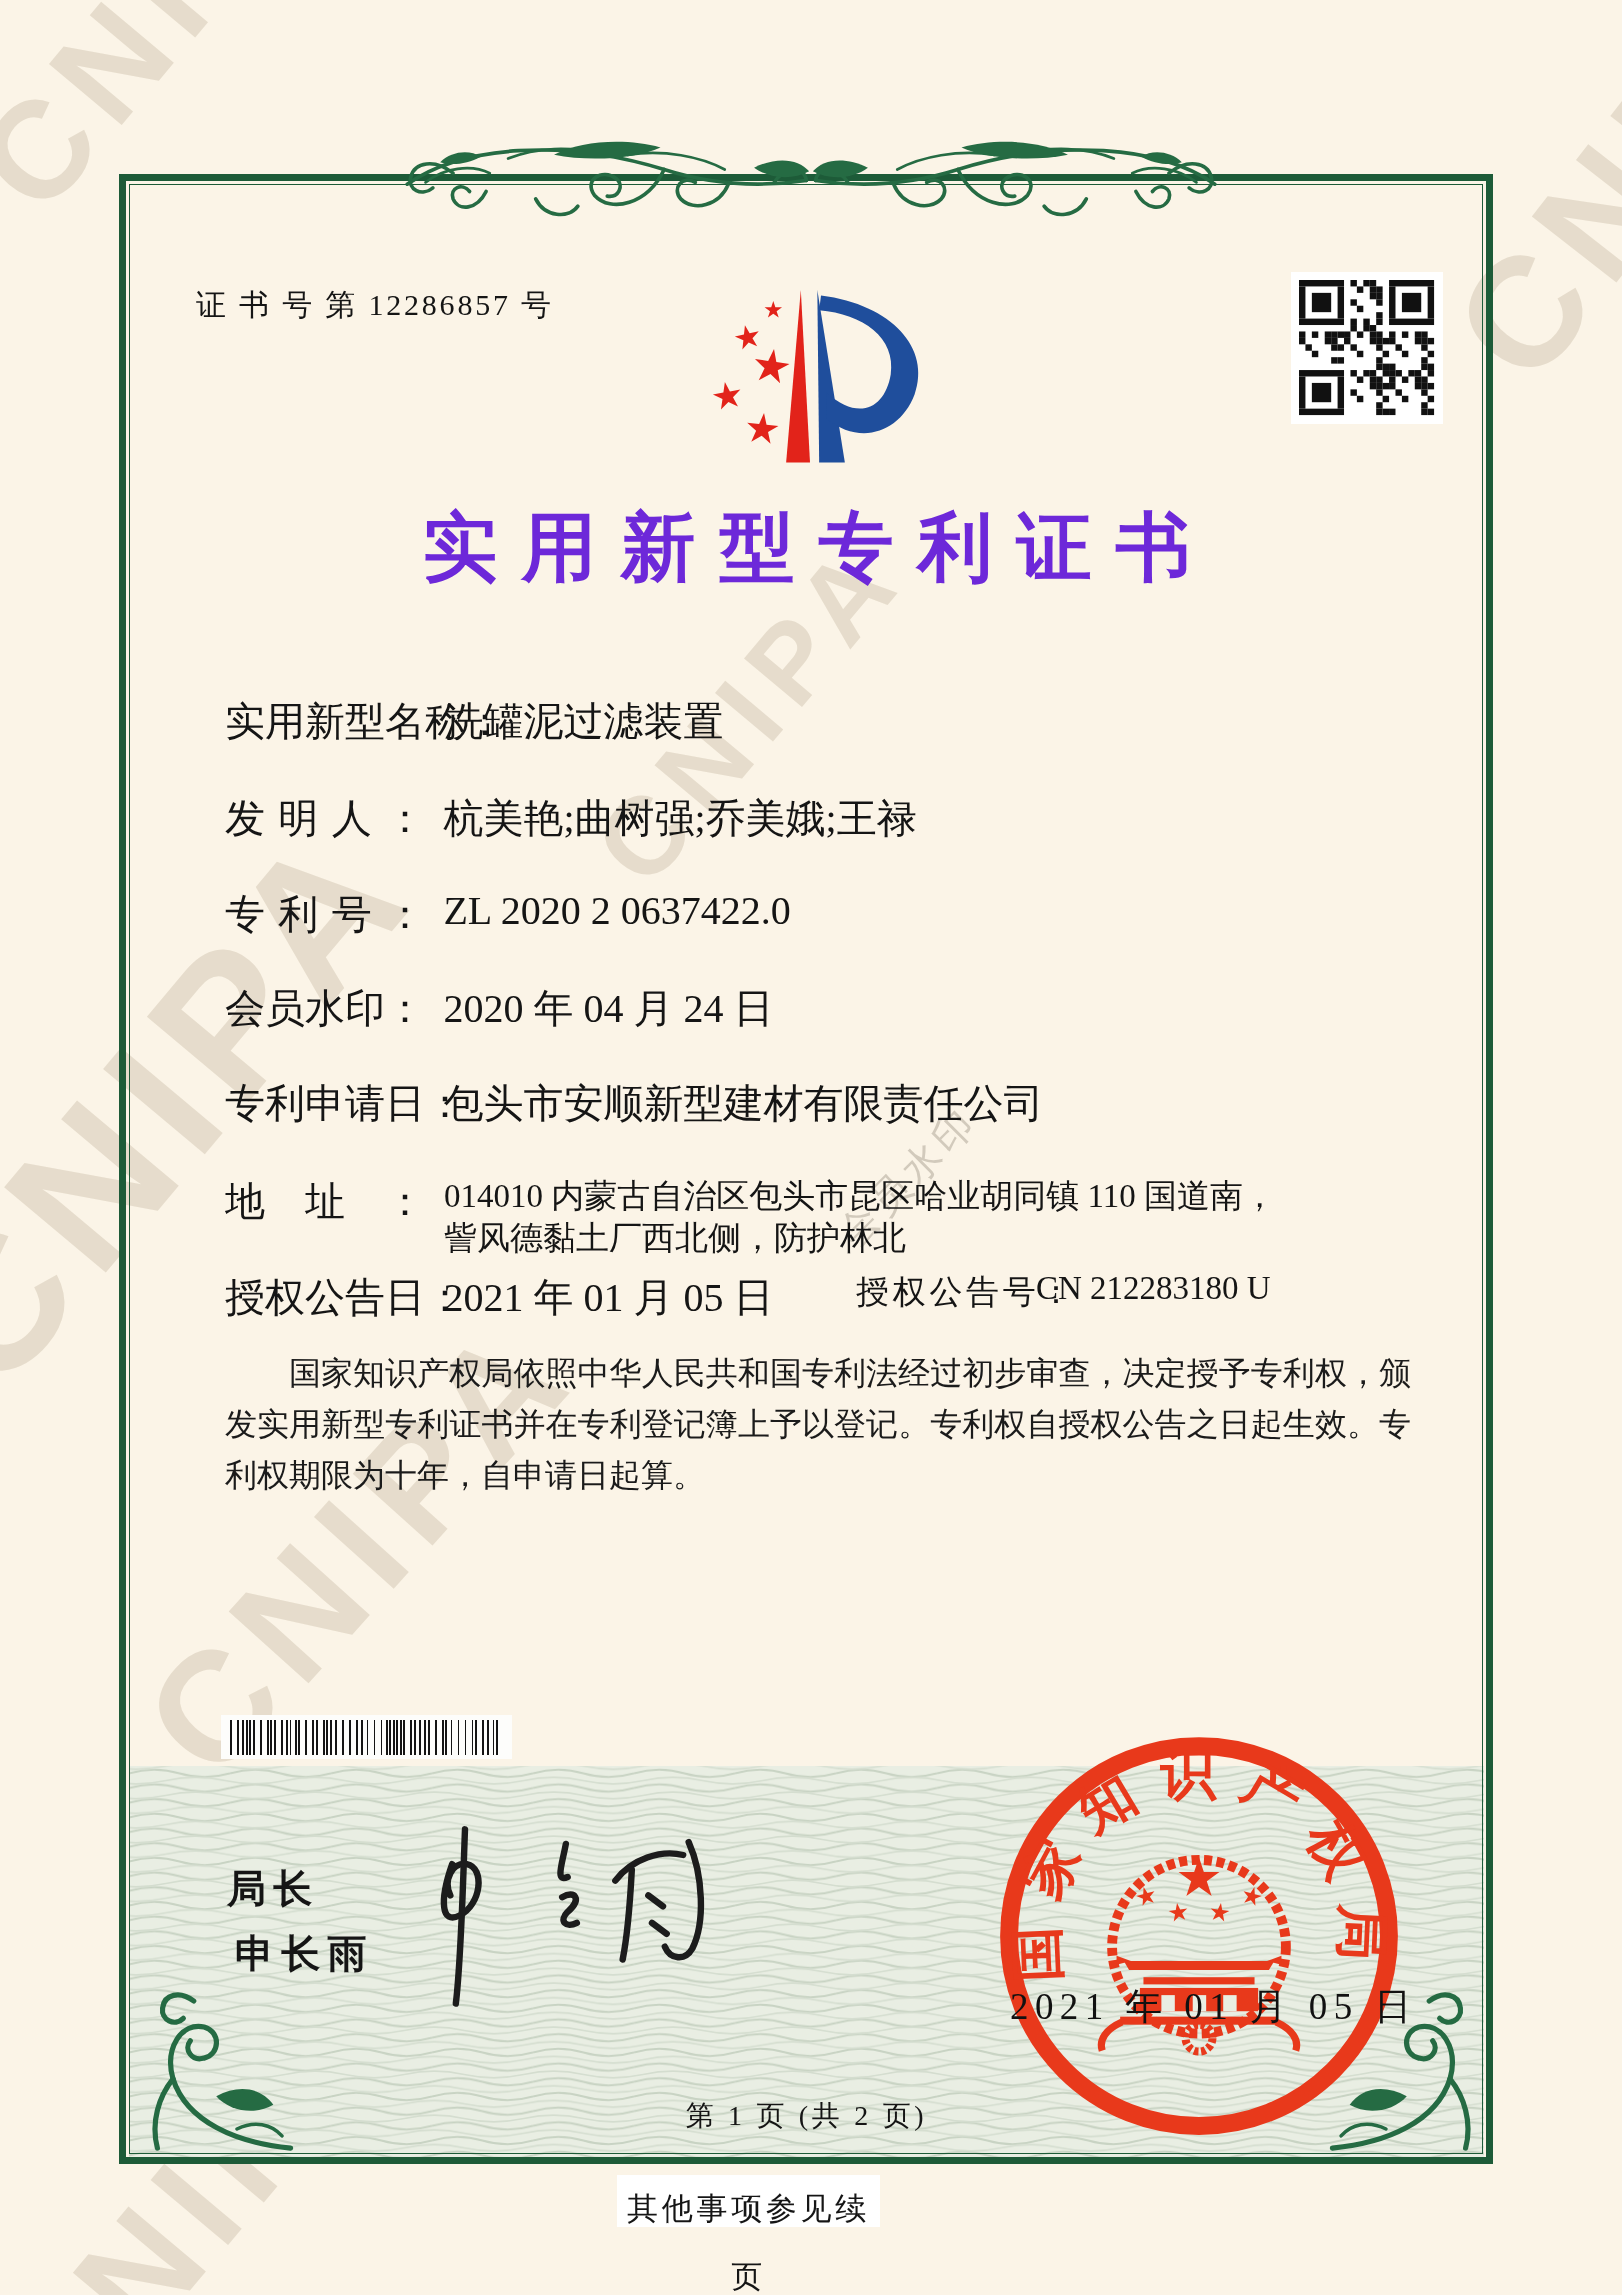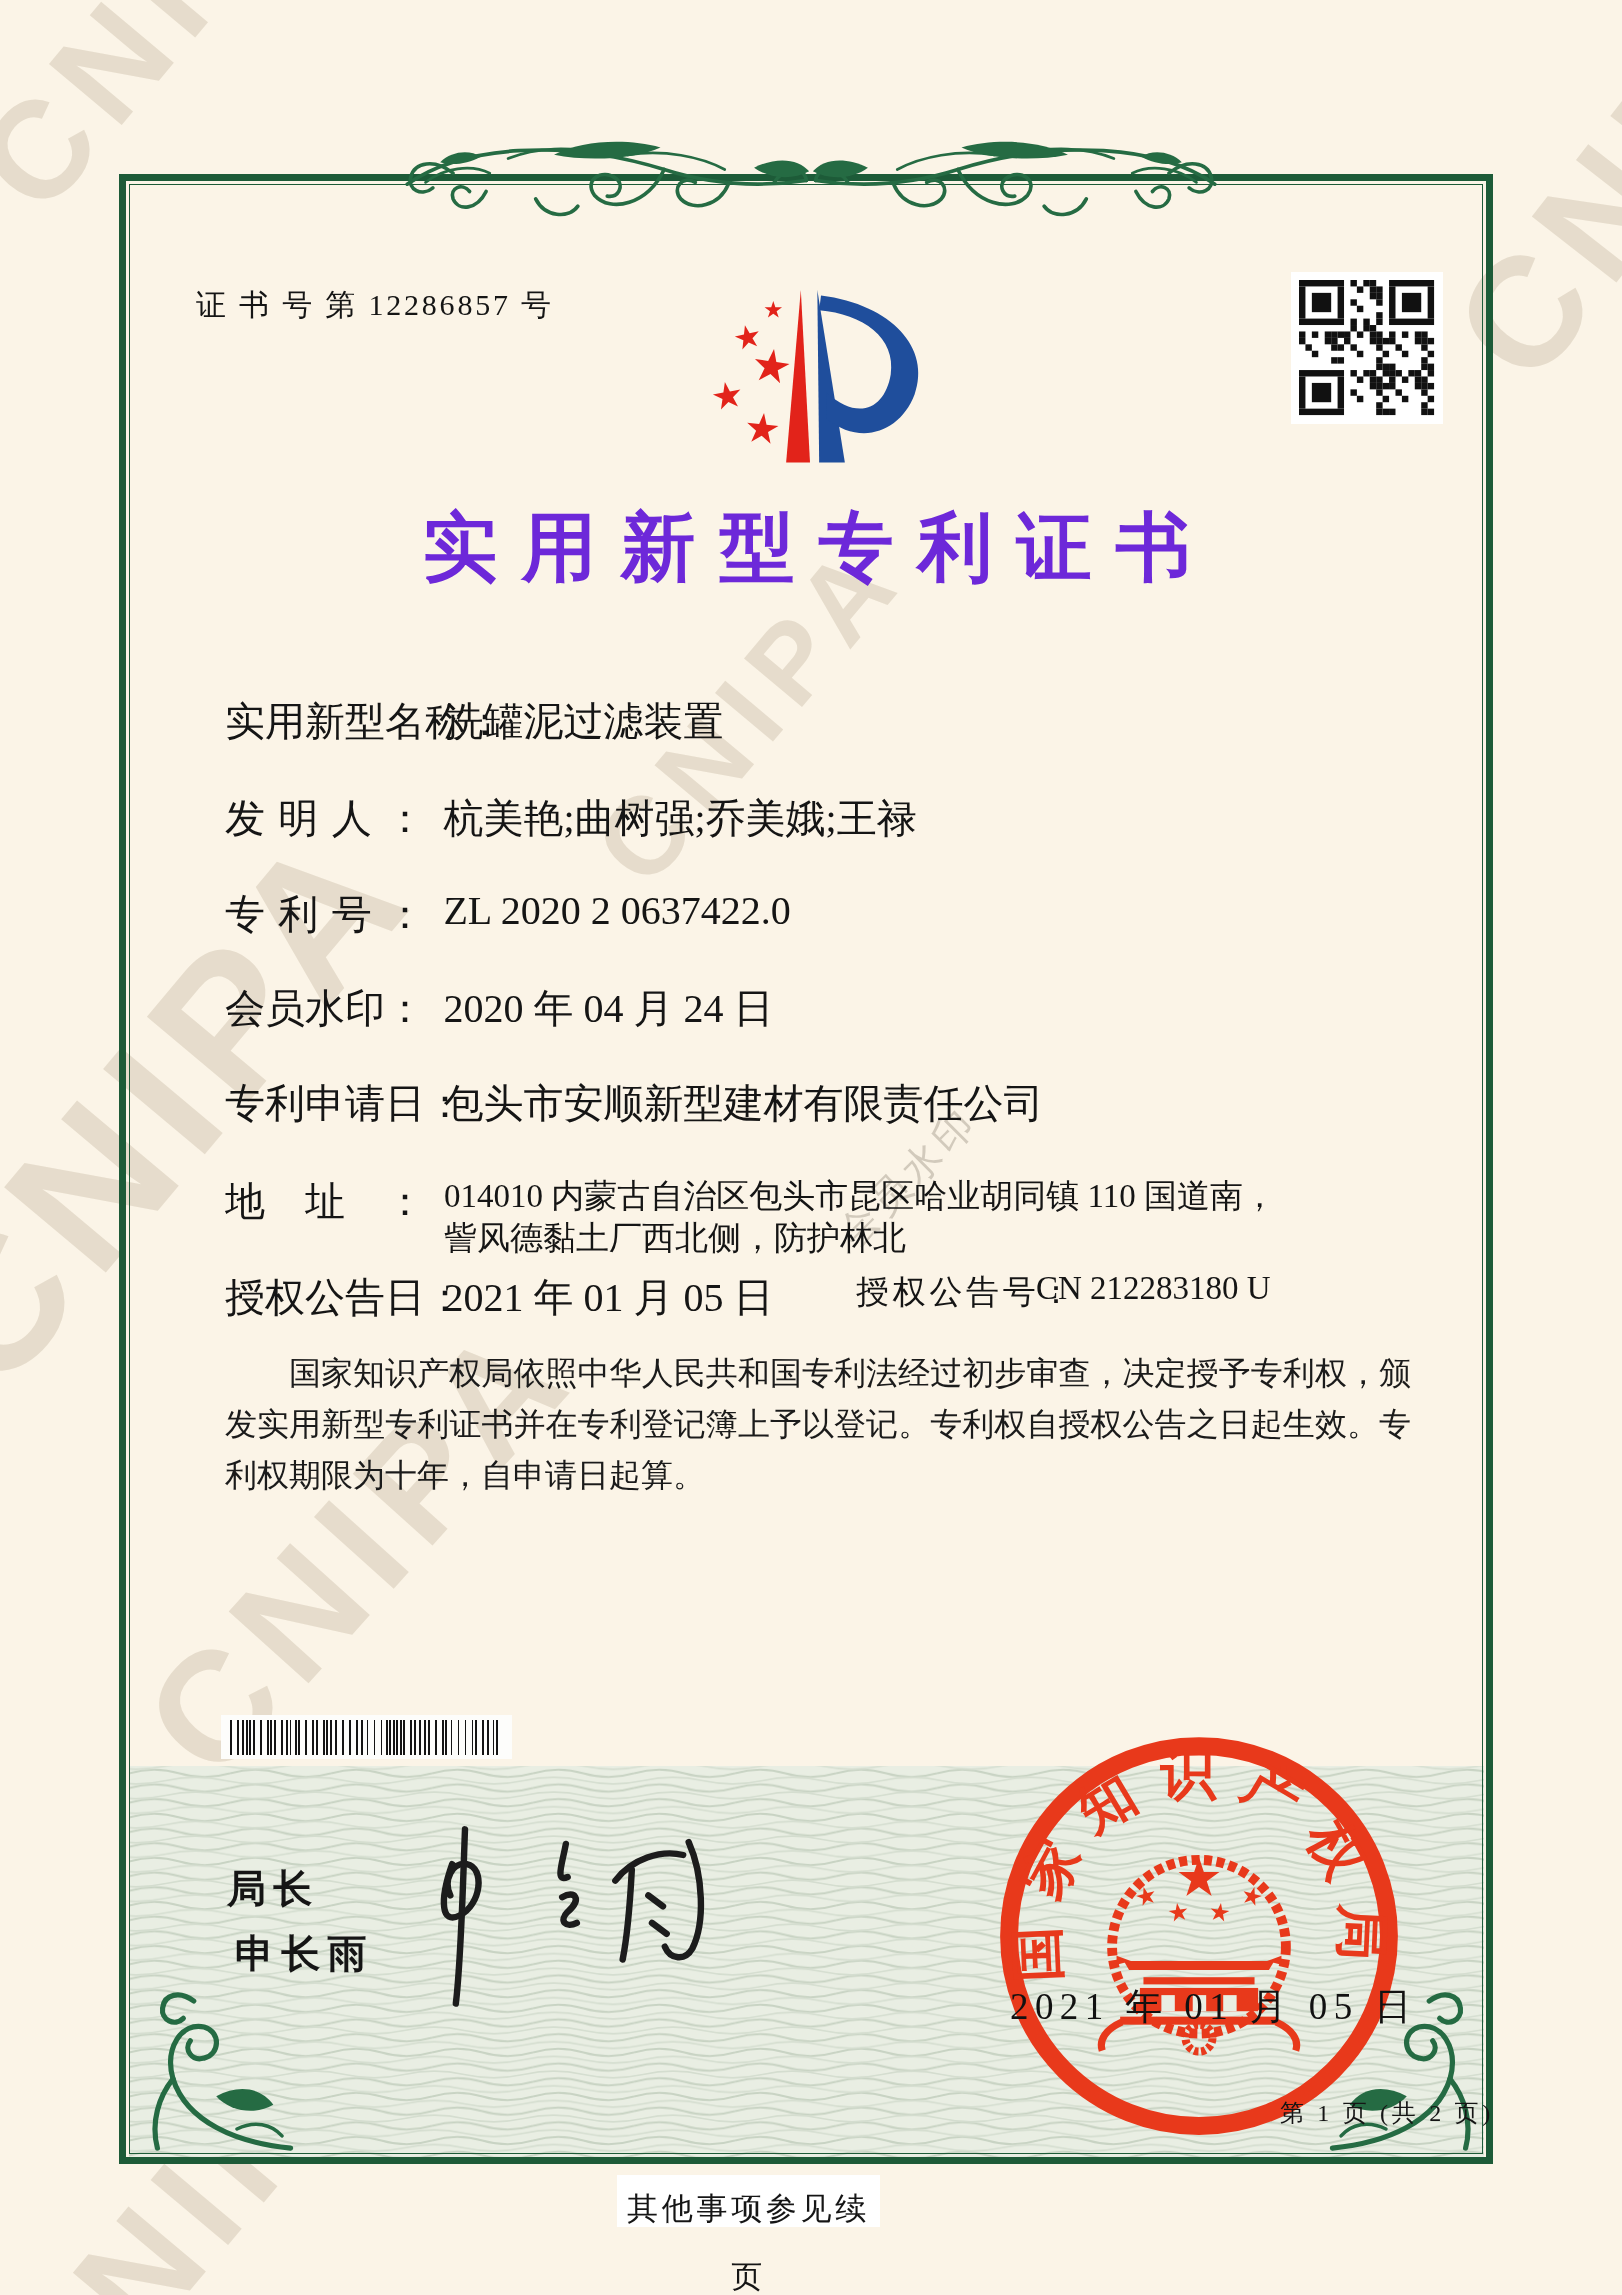--- a/index.html
+++ b/index.html
@@ -62,22 +62,22 @@
     padding:4.6px 9.2px;display:flex;align-items:stretch;height:35px;}
   .barcode div{background:#141414;}
   .signer-title{position:absolute;left:227px;top:1862px;font-size:39px;font-weight:700;
     letter-spacing:7.3px;font-family:"Liberation Sans","DejaVu Sans",sans-serif;}
   .signer-name{position:absolute;left:227px;top:1927px;font-size:39px;font-weight:700;
     letter-spacing:7.3px;font-family:"Liberation Sans","DejaVu Sans",sans-serif;margin-left:8px;}
   .signature{position:absolute;left:386px;top:1811px;width:367px;height:209px;}
   .seal{position:absolute;left:984px;top:1721px;width:430px;height:430px;}
   .seal-date{position:absolute;left:1010px;top:1982px;font-size:37px;letter-spacing:6.4px;
     color:#111;white-space:nowrap;}
-  .page-footer{position:absolute;left:119px;top:2097px;width:1375px;text-align:right;
-    font-size:24px;letter-spacing:3.7px;}
+  .page-footer{position:absolute;left:119px;top:2097px;width:1375px;text-align:center;
+    font-size:28px;letter-spacing:3.7px;}
   .footer-note{position:absolute;left:617px;top:2175px;width:263px;height:52px;
     background:#ffffff;text-align:center;line-height:68px;font-size:31px;letter-spacing:3.7px;}
   .corner{position:absolute;width:173px;height:173px;}
   .corner-bl{left:128px;top:1982px;}
   .corner-br{left:1322px;top:1982px;transform:scaleX(-1);}
   .orn-top{position:absolute;left:398px;top:127px;width:826px;height:118px;}
 </style>
 </head>
 <body>
 

